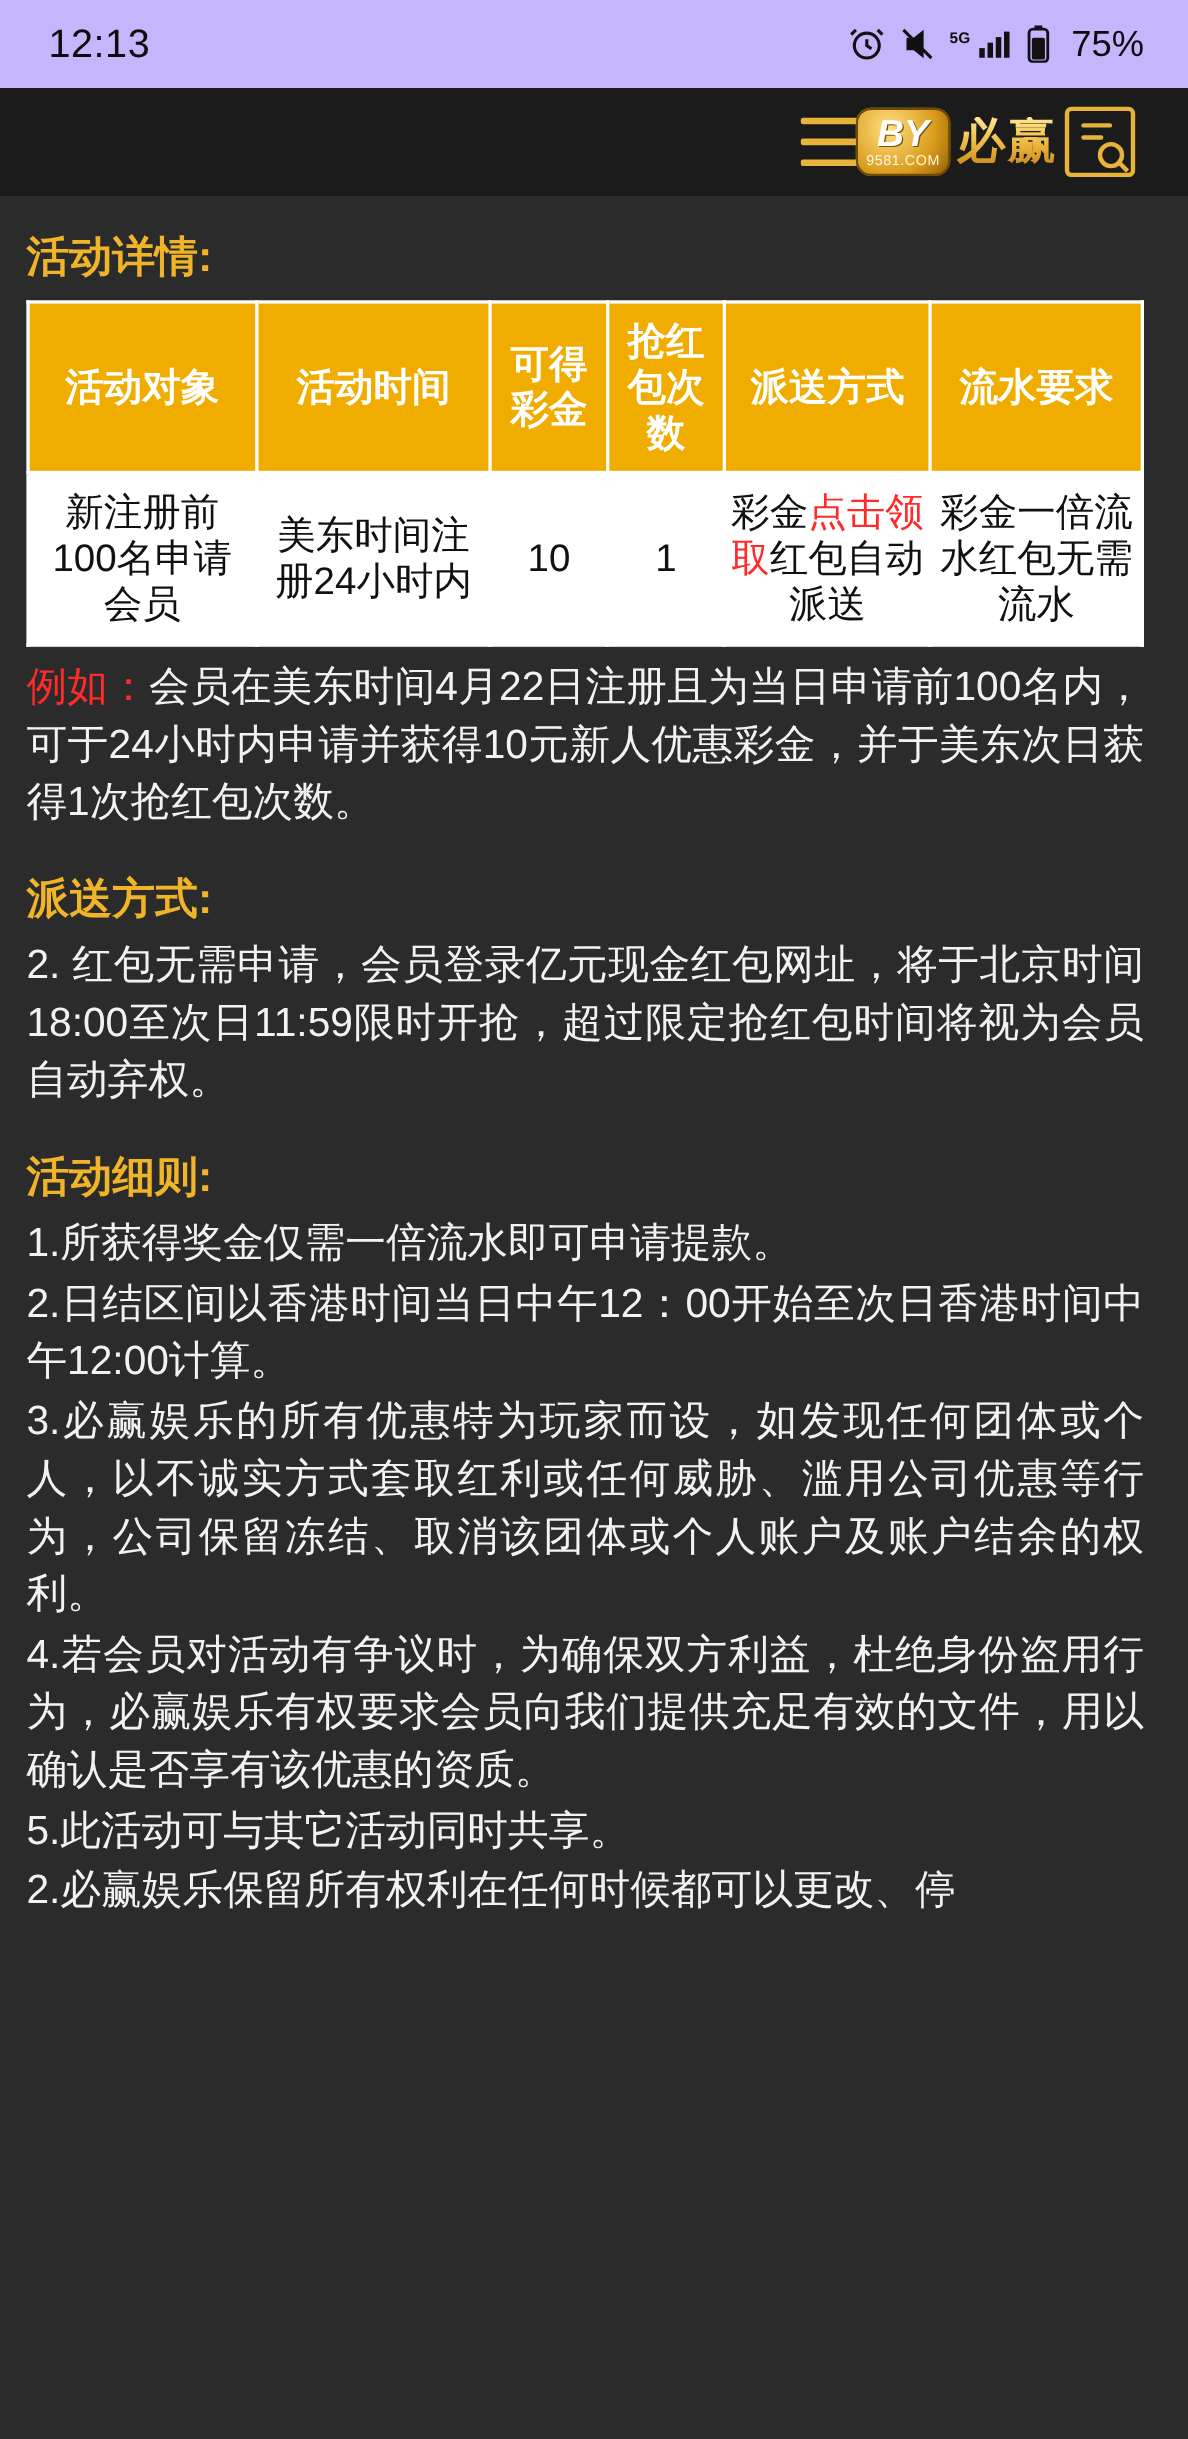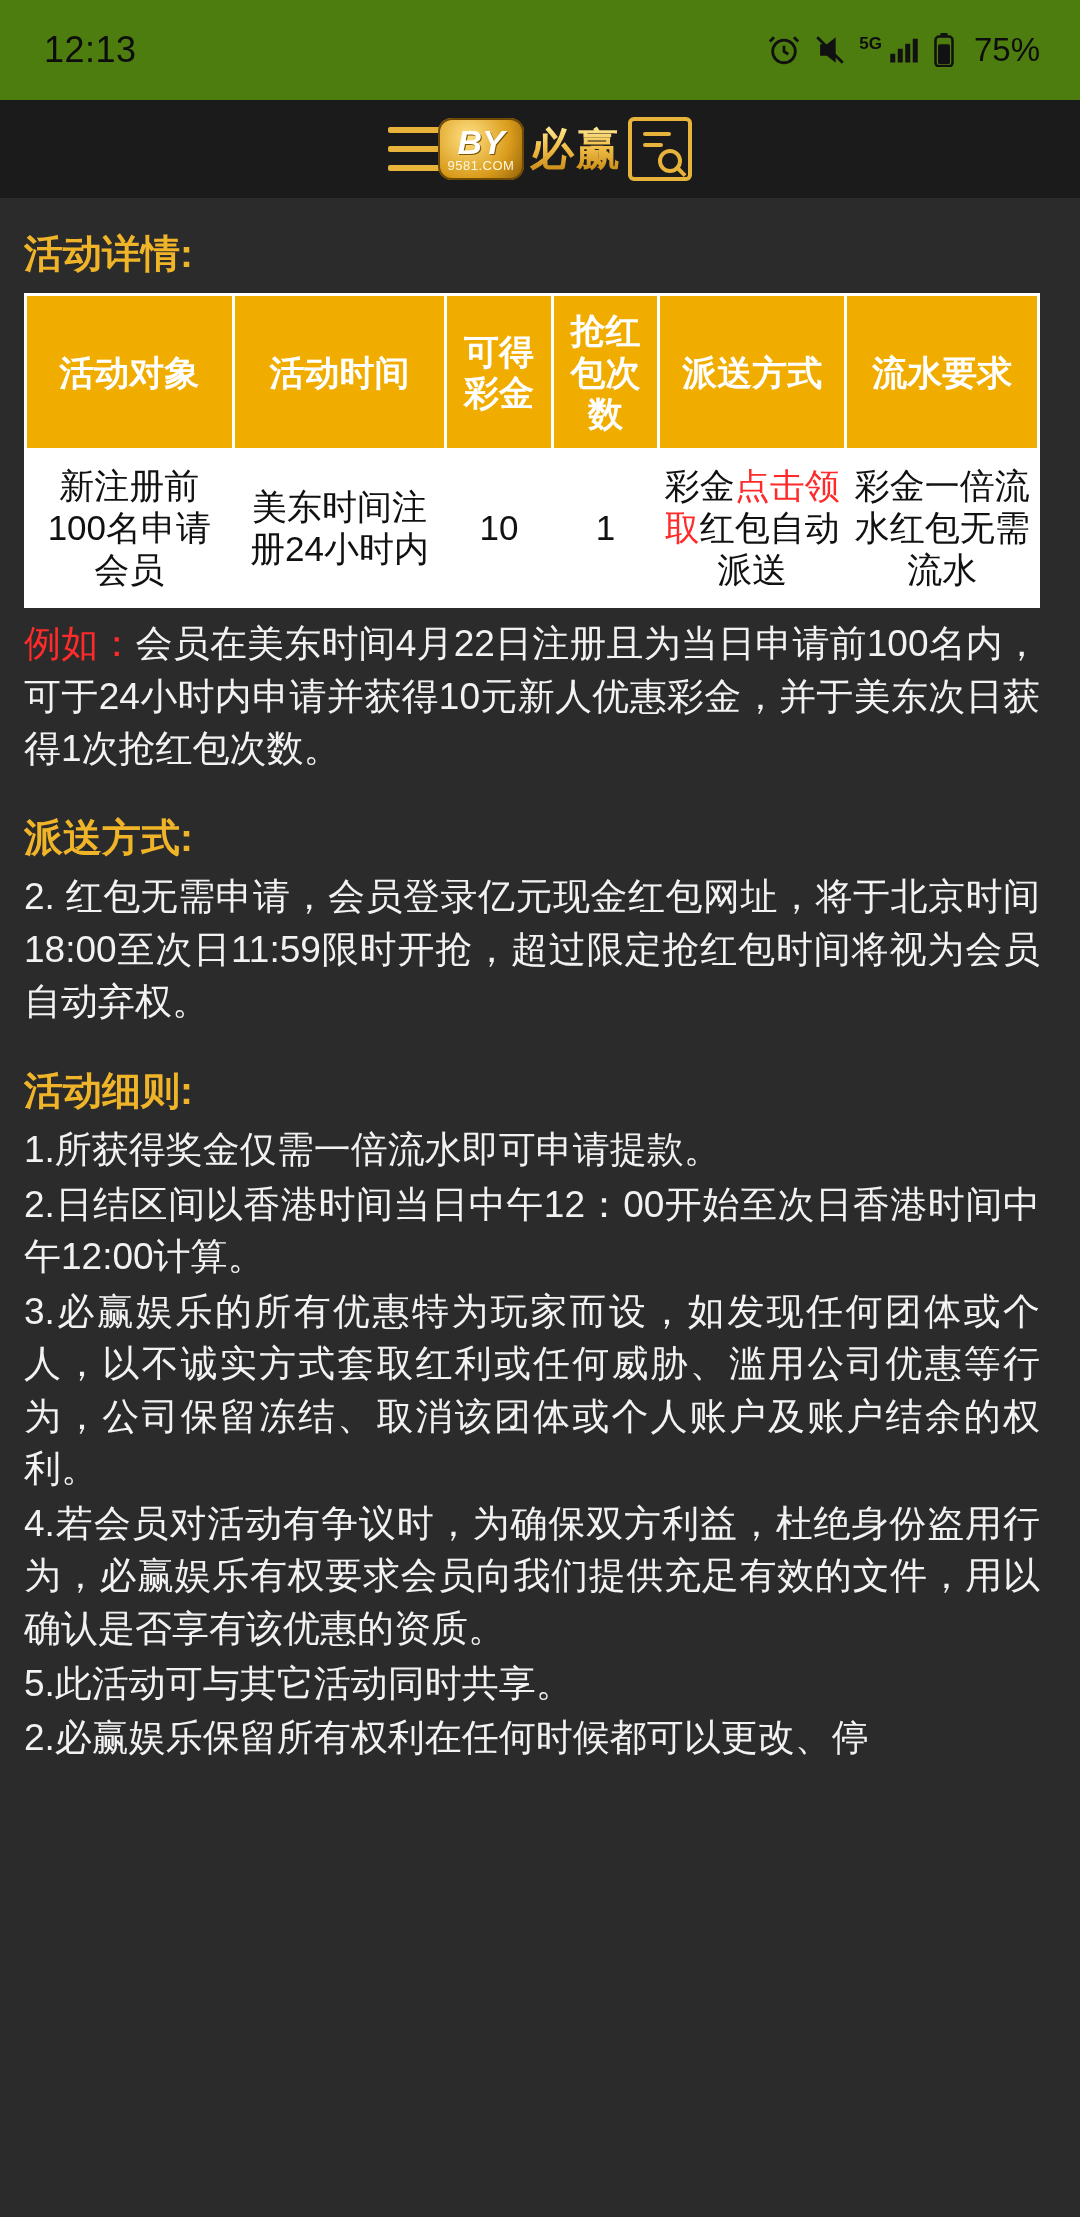--- a/index.html
+++ b/index.html
@@ -6,58 +6,58 @@
   html, body {
     margin: 0; padding: 0;
     width: 1080px; height: 2217px;
     background: #2b2b2b;
     font-family: "Liberation Sans", "DejaVu Sans", sans-serif;
   }
   body { overflow: hidden; }
 
   
   .statusbar {
-    height: 100px;
-    background: #4d7c0f;
+    height: 80px;
+    background: #c4b5fd;
     display: flex;
     align-items: center;
     justify-content: space-between;
     padding: 0 40px 0 44px;
     color: #0d0d0d;
   }
   .statusbar .clock {
     font-size: 36px;
     letter-spacing: 0.5px;
     font-weight: 400;
   }
   .status-right {
     display: flex;
     align-items: center;
     gap: 12px;
   }
   .status-right svg { display: block; }
   .net-label {
-    font-size: 17px;
+    font-size: 14px;
     font-weight: 600;
     margin-right: -6px;
     margin-bottom: 12px;
   }
   .battery-pct {
     font-size: 33px;
     margin-left: 6px;
   }
 
   
   .appbar {
     height: 98px;
     background: #1b1b1b;
     display: flex;
     align-items: center;
-    justify-content: center;
-    padding: 0 18px;
+    justify-content: flex-end;
+    padding: 0 48px;
   }
   .hamburger {
     width: 56px; height: 44px;
     display: flex; flex-direction: column; justify-content: space-between;
     cursor: pointer;
   }
   .hamburger span {
     display: block; height: 6px; border-radius: 2px;
     background: #e8b33a;
   }

